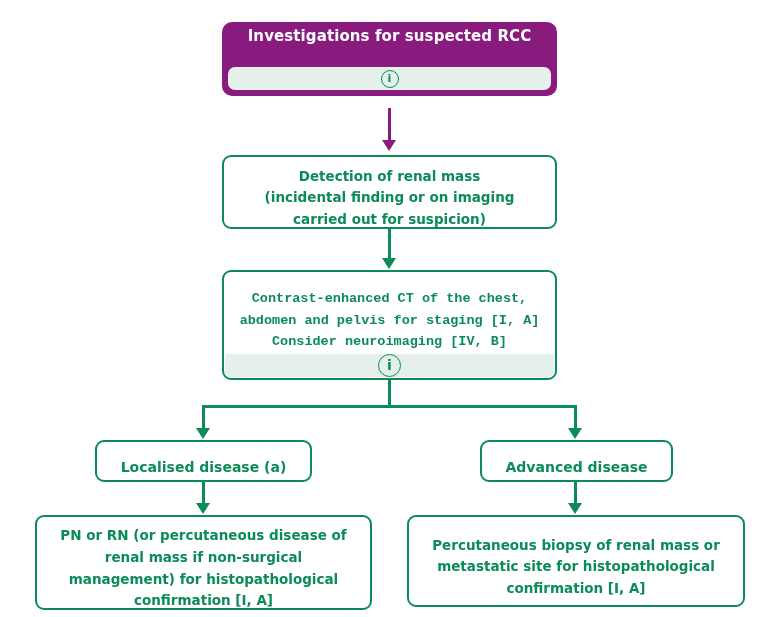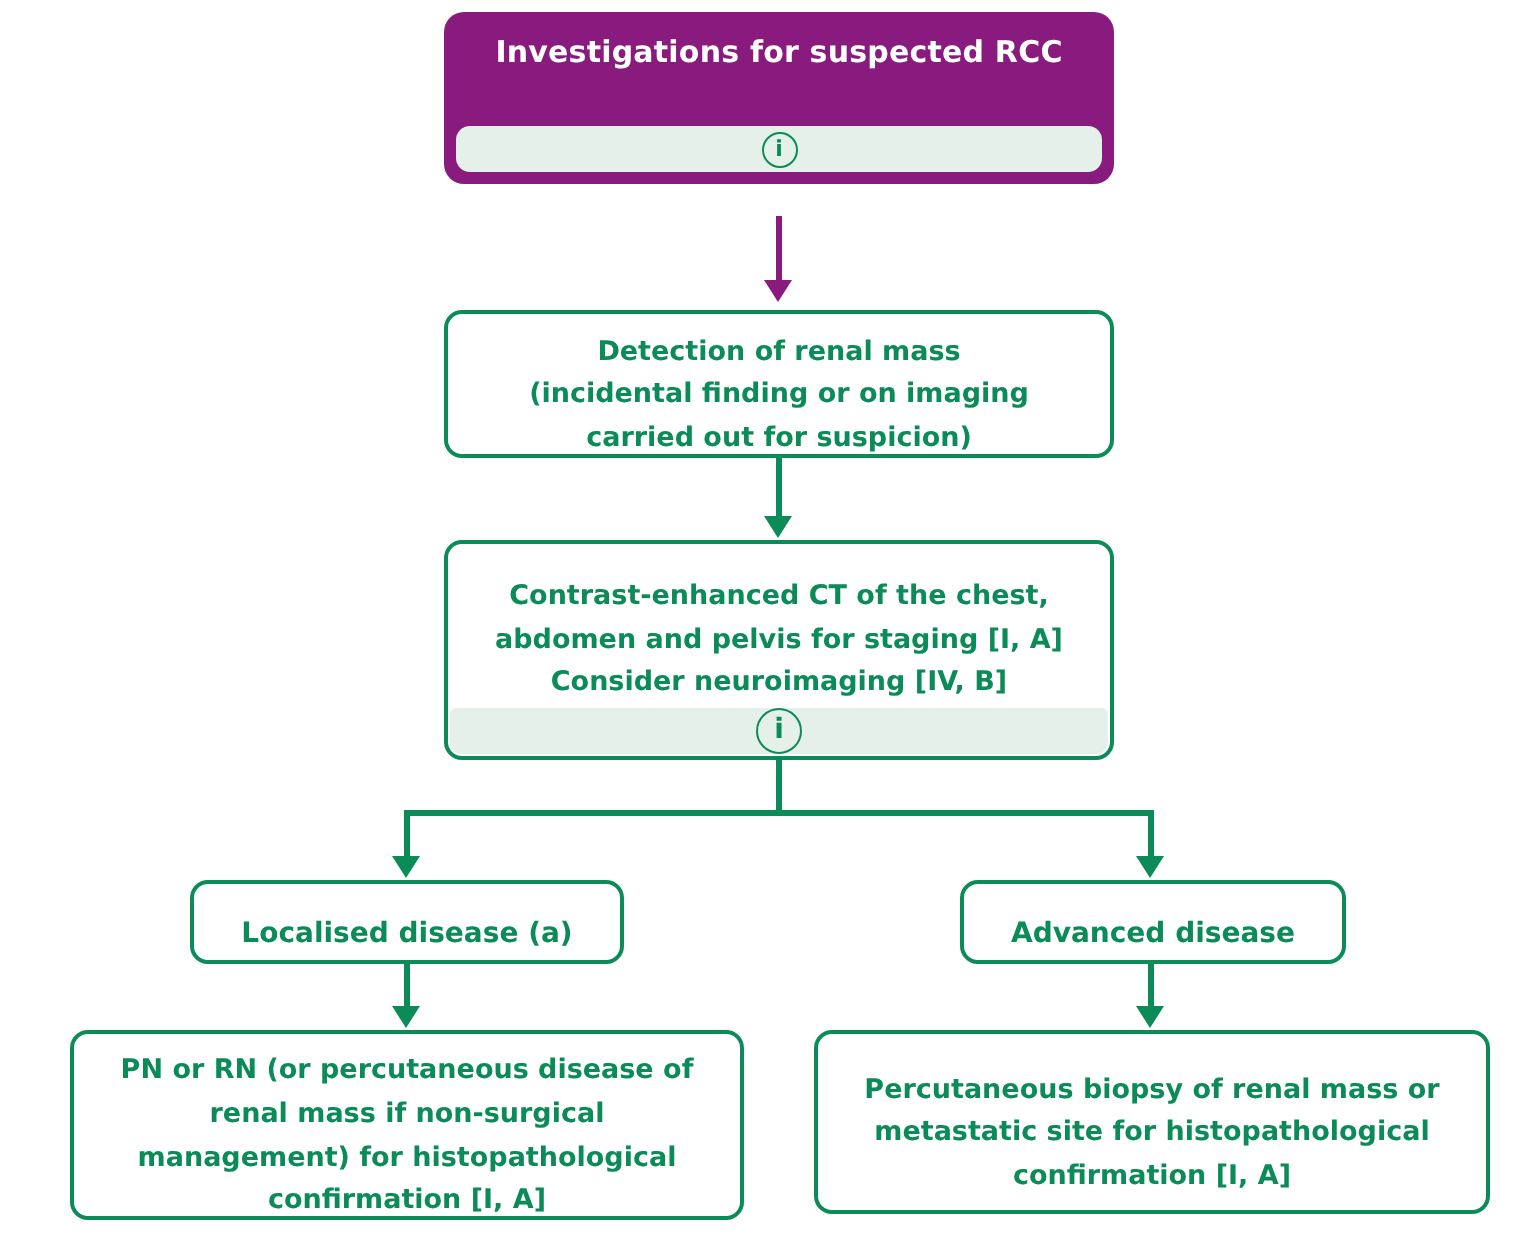--- a/index.html
+++ b/index.html
@@ -73,29 +73,29 @@
     position:absolute;width:0;height:0;
     border-left:7px solid transparent;
     border-right:7px solid transparent;
     border-top:11px solid var(--green);
   }
   .head.purple{border-top-color:var(--purple);}
   .t-sm{font-size:13.5px;line-height:1.6;}
   .t-md{font-size:14px;}
   .ct-text{
     flex:1;display:flex;align-items:center;justify-content:center;
-    white-space:pre-line;padding-top:16px;
+    white-space:pre-line;padding-top:16px;font-family:Liberation Mono, monospace;
   }
 </style>
 </head>
 <body>
 
 <div id="canvas">
 
-  <div class="node header-box" style="left:222px;top:6px;width:335px;height:86px;gap:20px;">
+  <div class="node header-box" style="left:222px;top:22px;width:335px;height:74px;gap:20px;">
     <div class="header-title">Investigations for suspected RCC</div>
     <div class="info-strip header-strip">
       <span class="info-icon sm">
         <span>i</span>
       </span>
     </div>
   </div>
 
   <div class="line v purple" style="left:388px;top:108px;height:33px;"></div>
   <div class="head purple" style="left:382px;top:140px;"></div>

